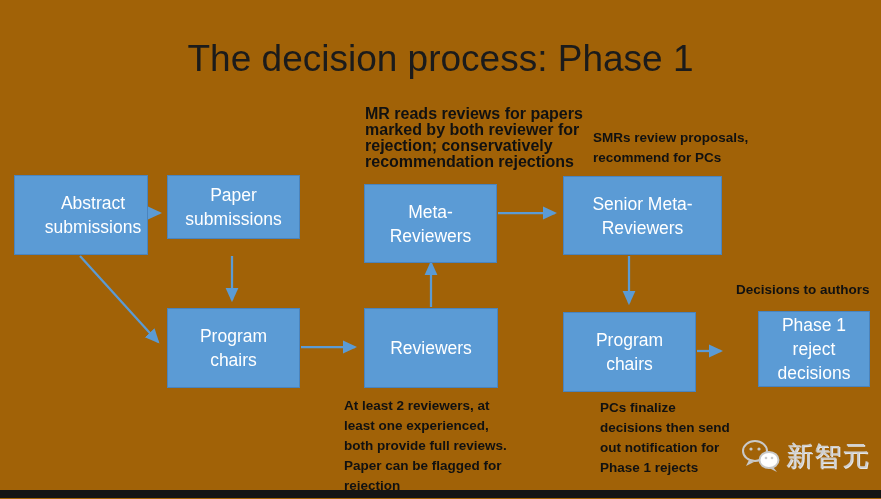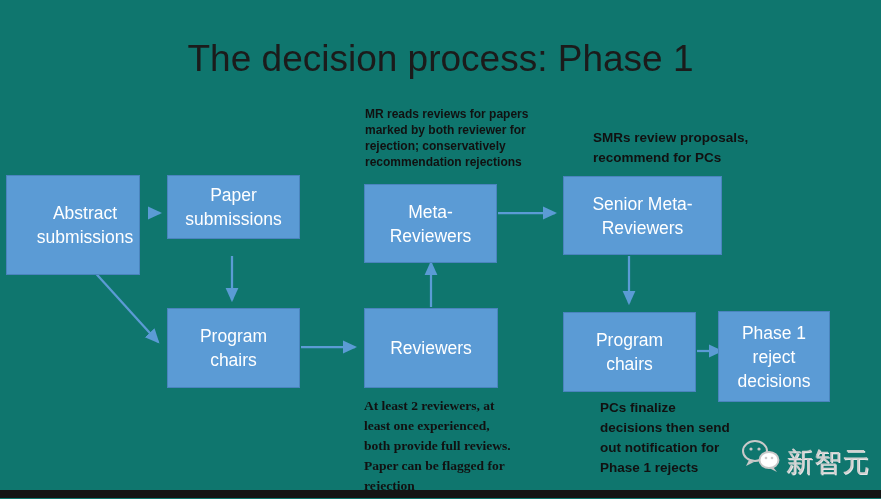--- a/index.html
+++ b/index.html
@@ -1,51 +1,51 @@
 <!DOCTYPE html>
 <html><head>
 <meta charset="utf-8">
 <style>
   html,body{margin:0;padding:0;background:#ffffff;}
   .canvas{
-    position:relative;width:881px;height:499px;background:#0f766e;overflow:hidden;
+    position:relative;width:881px;height:499px;background:#a16207;overflow:hidden;
     font-family:"Liberation Sans",sans-serif;
   }
   .title{
     position:absolute;left:0;right:0;top:38px;text-align:center;
     font-size:37px;color:#1b1b1b;letter-spacing:0px;
   }
   .arrows{position:absolute;left:0;top:0;}
   .node{
     position:absolute;box-sizing:border-box;
     background:#5b9bd5;border:1.5px solid #4a84be;
     display:flex;align-items:center;justify-content:center;
     text-align:center;color:#ffffff;font-size:17.5px;line-height:24px;
     white-space:pre-line;
   }
-  .n-abstract{left:6px;top:175px;width:134px;height:100px;padding-left:24px;}
+  .n-abstract{left:14px;top:175px;width:134px;height:80px;padding-left:24px;}
   .n-paper{left:167px;top:175px;width:133px;height:64px;}
   .n-meta{left:364px;top:184px;width:133px;height:79px;}
   .n-senior{left:563px;top:176px;width:159px;height:79px;}
   .n-prog1{left:167px;top:308px;width:133px;height:80px;}
   .n-reviewers{left:364px;top:308px;width:134px;height:80px;}
   .n-prog2{left:563px;top:312px;width:133px;height:80px;}
-  .n-phase1{left:718px;top:311px;width:112px;height:91px;}
+  .n-phase1{left:758px;top:311px;width:112px;height:76px;}
   .note{
     position:absolute;font-weight:700;color:#111111;
     font-size:13.5px;line-height:20px;white-space:pre-line;
   }
-  .note-mr{left:365px;top:106px;font-size:12px;line-height:16px;}
+  .note-mr{left:365px;top:106px;font-size:16px;line-height:16px;}
   .note-smrs{left:565px;top:128px;margin-left:28px;}
   .note-decisions{left:736px;top:280px;}
   .note-create{left:162px;top:398px;}
-  .note-atleast{left:364px;top:396px;font-family:Liberation Serif, serif;}
+  .note-atleast{left:344px;top:396px;}
   .note-pcs{left:568px;top:398px;margin-left:32px;}
   .watermark{
-    position:absolute;left:741px;top:438px;display:flex;align-items:flex-end;gap:5px;
+    position:absolute;left:741px;top:438px;display:flex;align-items:flex-start;gap:5px;
   }
   .watermark-text{
     font-size:27px;color:#cfcfcf;letter-spacing:1px;
     text-shadow:1px 1px 0 #e6e6e6;
   }
   .footer-bar{
     position:absolute;left:0;top:490px;width:881px;height:8px;background:#141414;
   }
 </style>
 </head>
@@ -89,20 +89,21 @@
   <div class="node n-phase1">Phase 1
 reject
 decisions</div>
 
   <div class="note note-mr">MR reads reviews for papers
 marked by both reviewer for
 rejection; conservatively
 recommendation rejections</div>
   <div class="note note-smrs">SMRs review proposals,
 recommend for PCs</div>
+  <div class="note note-decisions">Decisions to authors</div>
   <div class="note note-atleast">At least 2 reviewers, at
 least one experienced,
 both provide full reviews.
 Paper can be flagged for
 rejection</div>
   <div class="note note-pcs">PCs finalize
 decisions then send
 out notification for
 Phase 1 rejects</div>
 

